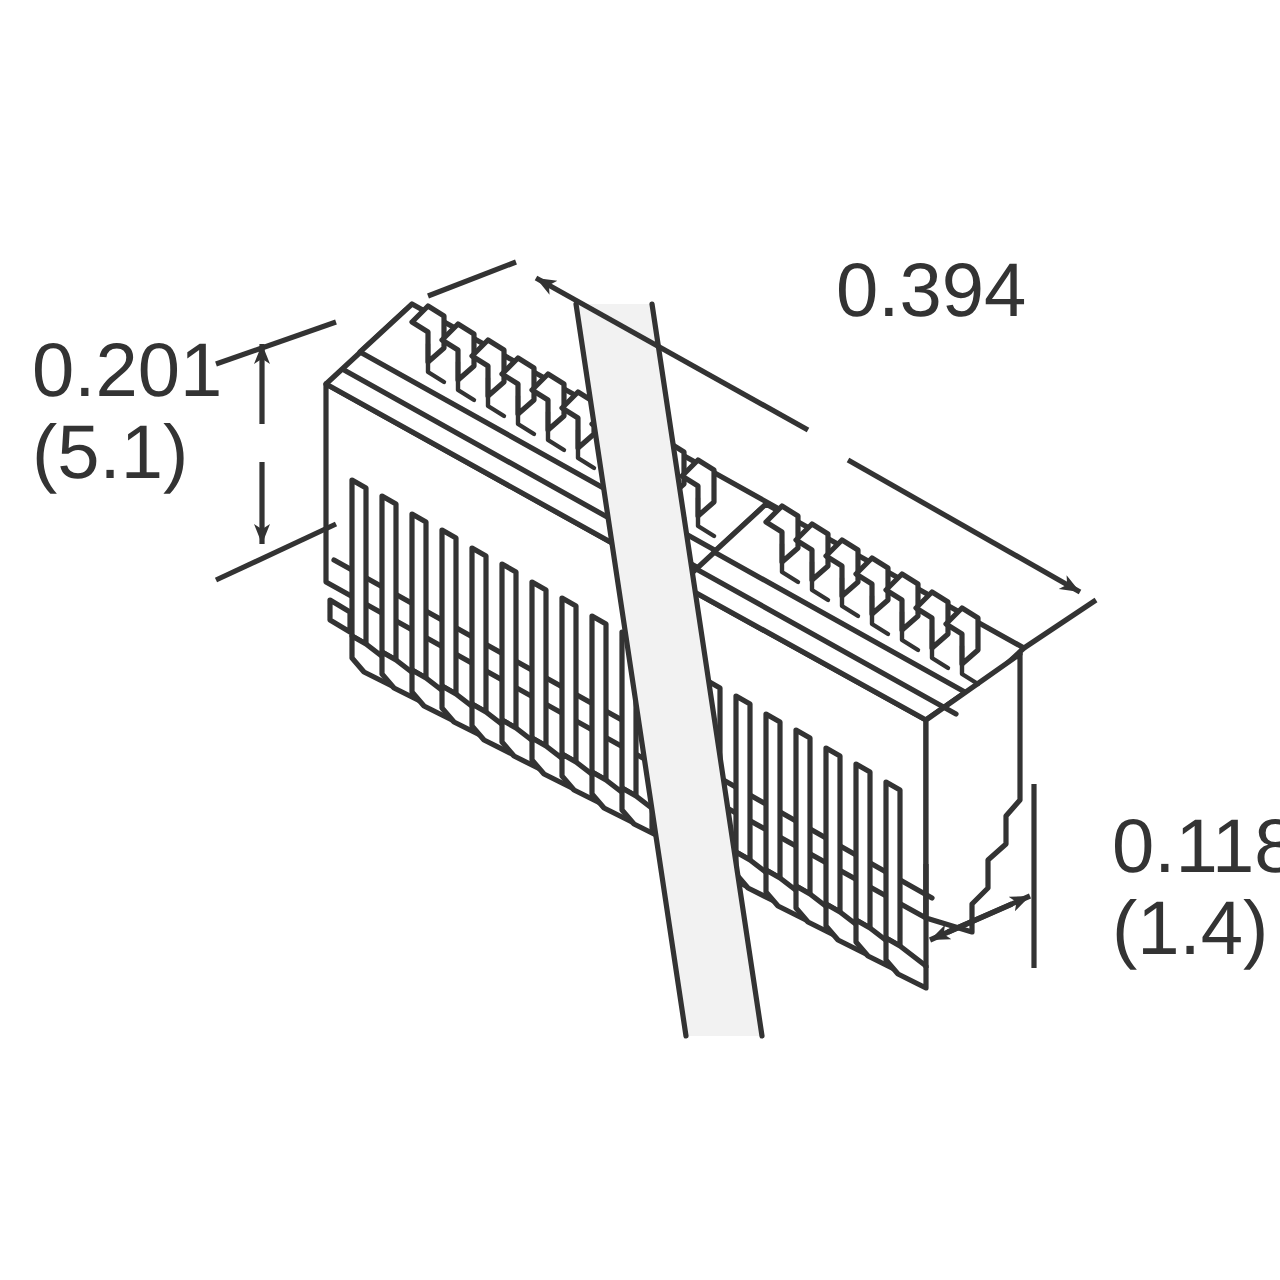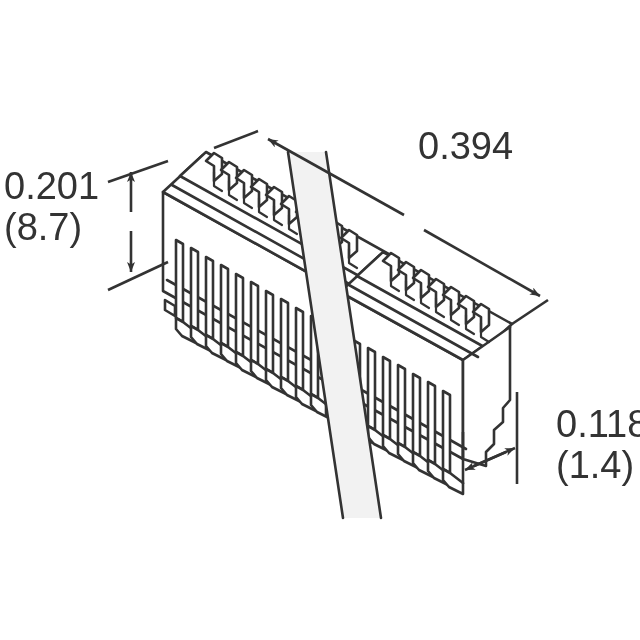--- a/index.html
+++ b/index.html
@@ -25,21 +25,21 @@
   .dim-text {
     position: absolute;
     font-family: Liberation Sans, sans-serif;
     font-size: 38px;
     color: #333333;
     letter-spacing: 0px;
     white-space: nowrap;
     line-height: 1.08;
   }
   #dim-width-label   { left: 418px; top: 126px; }
-  #dim-height-label  { left: 4px;   top: 166px; }
+  #dim-height-label  { left: 16px;   top: 166px; }
   #dim-depth-label   { left: 524px; top: 404px; margin-left: 32px; }
   .dim-line2 { display: block; }
 </style>
 </head>
 <body>
 
 <div id="stage">
 
   <svg id="drawing" viewBox="0 0 640 640">
     <defs>
@@ -208,21 +208,21 @@
       </g>
     </g>
   </svg>
 
   <div class="dim-text" id="dim-width-label">
     <span class="dim-line2">0.394</span>
   </div>
 
   <div class="dim-text" id="dim-height-label">
     <span class="dim-line2">0.201</span>
-    <span class="dim-line2">(8.7)</span>
+    <span class="dim-line2">(5.1)</span>
   </div>
 
   <div class="dim-text" id="dim-depth-label">
     <span class="dim-line2">0.118</span>
     <span class="dim-line2">(1.4)</span>
   </div>
 
 </div>
 
 </body></html>

